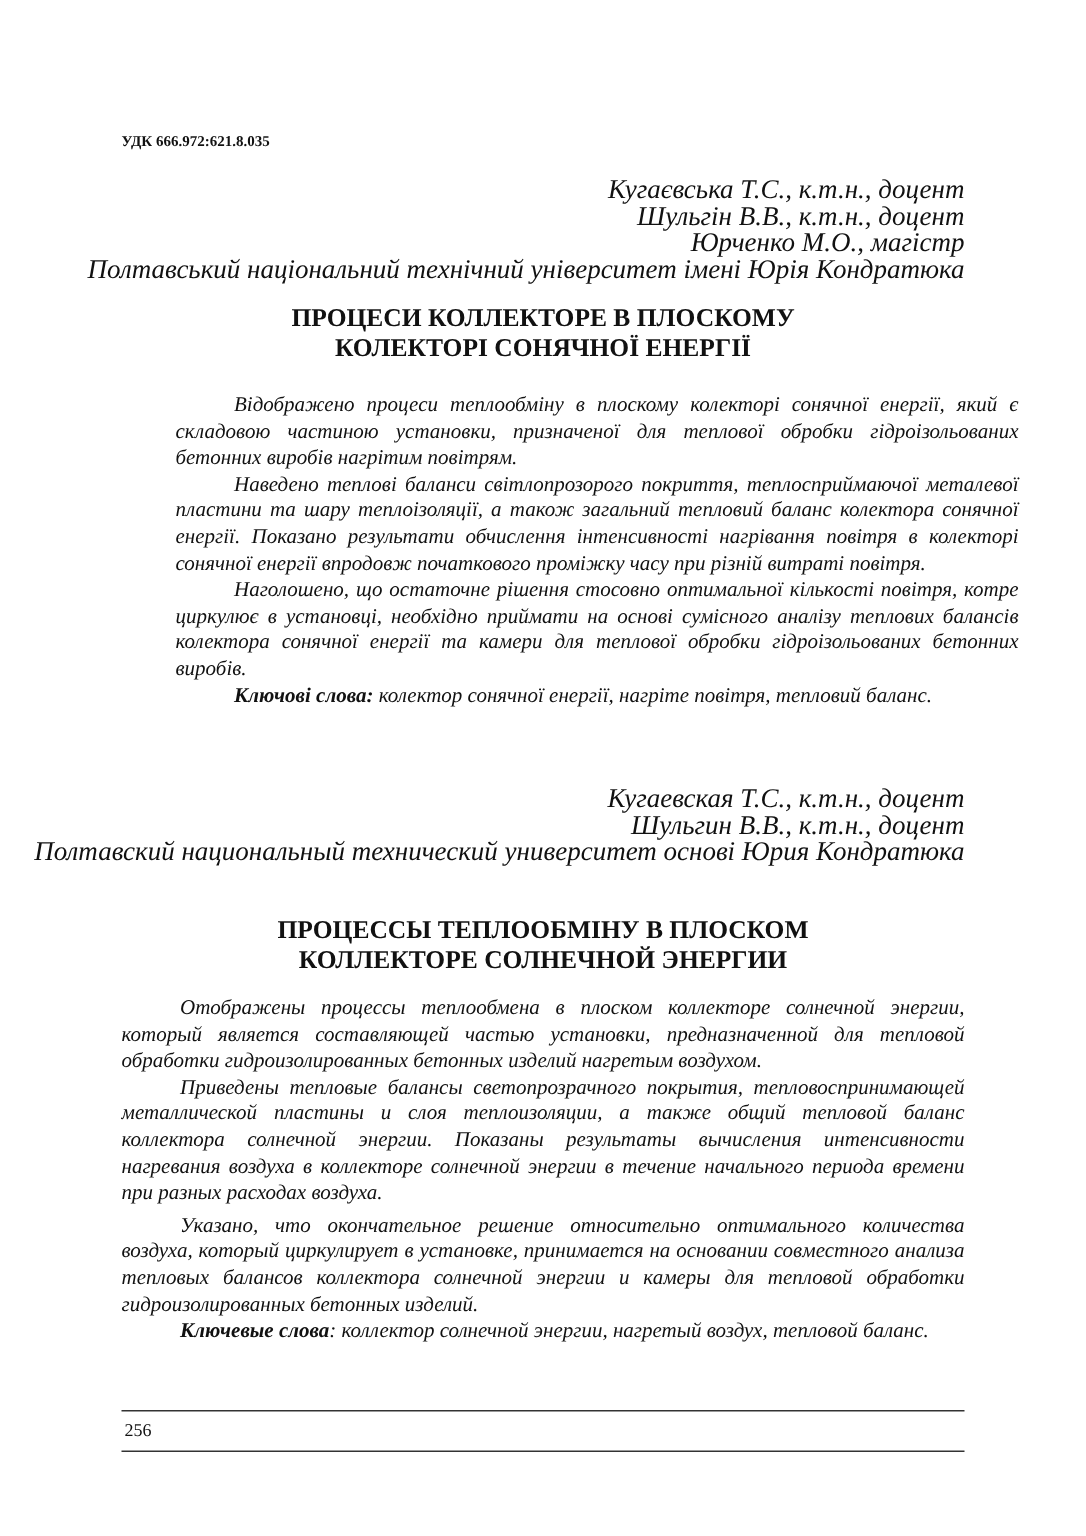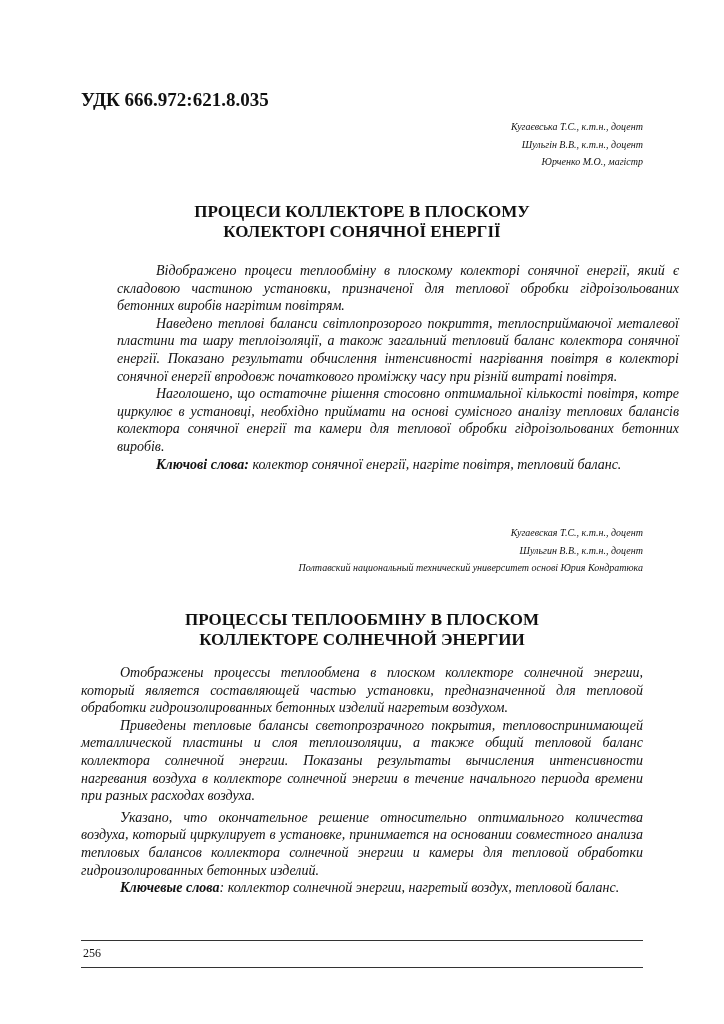--- a/index.html
+++ b/index.html
@@ -1,20 +1,20 @@
 <!DOCTYPE html>
 <html><head>
   <meta charset="utf-8">
   <style>
     html, body { margin: 0; padding: 0; background: #ffffff; }
     body { width: 724px; height: 1024px; position: relative; overflow: hidden;
       font-family: "Liberation Serif", "DejaVu Serif", serif; color: #111; }
     .page { position: absolute; left: 81px; top: 0; width: 562px; }
-    .udk { position: absolute; top: 89px; left: 0; font-weight: bold; font-size: 19px; }
-    .authors { position: absolute; right: 0; text-align: right; font-style: italic; font-size: 10px; line-height: 17.5px; }
+    .udk { position: absolute; top: 89px; left: 0; font-weight: bold; font-size: 10px; }
+    .authors { position: absolute; right: 0; text-align: right; font-style: italic; font-size: 18px; line-height: 17.5px; }
     .authors.ua { top: 118px; }
     .authors.ru { top: 524px; }
     .authors .inst { white-space: nowrap; }
     .title { position: absolute; left: 0; width: 562px; text-align: center; font-weight: bold; font-size: 17px; line-height: 20px; }
     .title.ua { top: 202px; }
     .title.ru { top: 610px; }
     .abstract { position: absolute; left: 0; width: 562px; font-style: italic; font-size: 14px; line-height: 17.6px; text-align: justify; }
     .abstract.ua { top: 262px; margin-left: 36px; }
     .abstract.ru { top: 664px; }
     .abstract p { margin: 0; text-indent: 39px; }
@@ -27,20 +27,21 @@
 </head>
 <body>
 
 <div class="page">
   <div class="udk">УДК 666.972:621.8.035</div>
 
   <div class="authors ua">
     <div>Кугаєвська Т.С., к.т.н., доцент</div>
     <div>Шульгін В.В., к.т.н., доцент</div>
     <div>Юрченко М.О., магістр</div>
+    <div class="inst">Полтавський національний технічний університет імені Юрія Кондратюка</div>
   </div>
 
   <div class="title ua">
     <div>ПРОЦЕСИ КОЛЛЕКТОРЕ В ПЛОСКОМУ</div>
     <div>КОЛЕКТОРІ СОНЯЧНОЇ ЕНЕРГІЇ</div>
   </div>
 
   <div class="abstract ua">
     <p>Відображено процеси теплообміну в плоскому колекторі сонячної енергії, який є складовою частиною установки, призначеної для теплової обробки гідроізольованих бетонних виробів нагрітим повітрям.</p>
     <p>Наведено теплові баланси світлопрозорого покриття, теплосприймаючої металевої пластини та шару теплоізоляції, а також загальний тепловий баланс колектора сонячної енергії. Показано результати обчислення інтенсивності нагрівання повітря в колекторі сонячної енергії впродовж початкового проміжку часу при різній витраті повітря.</p>

